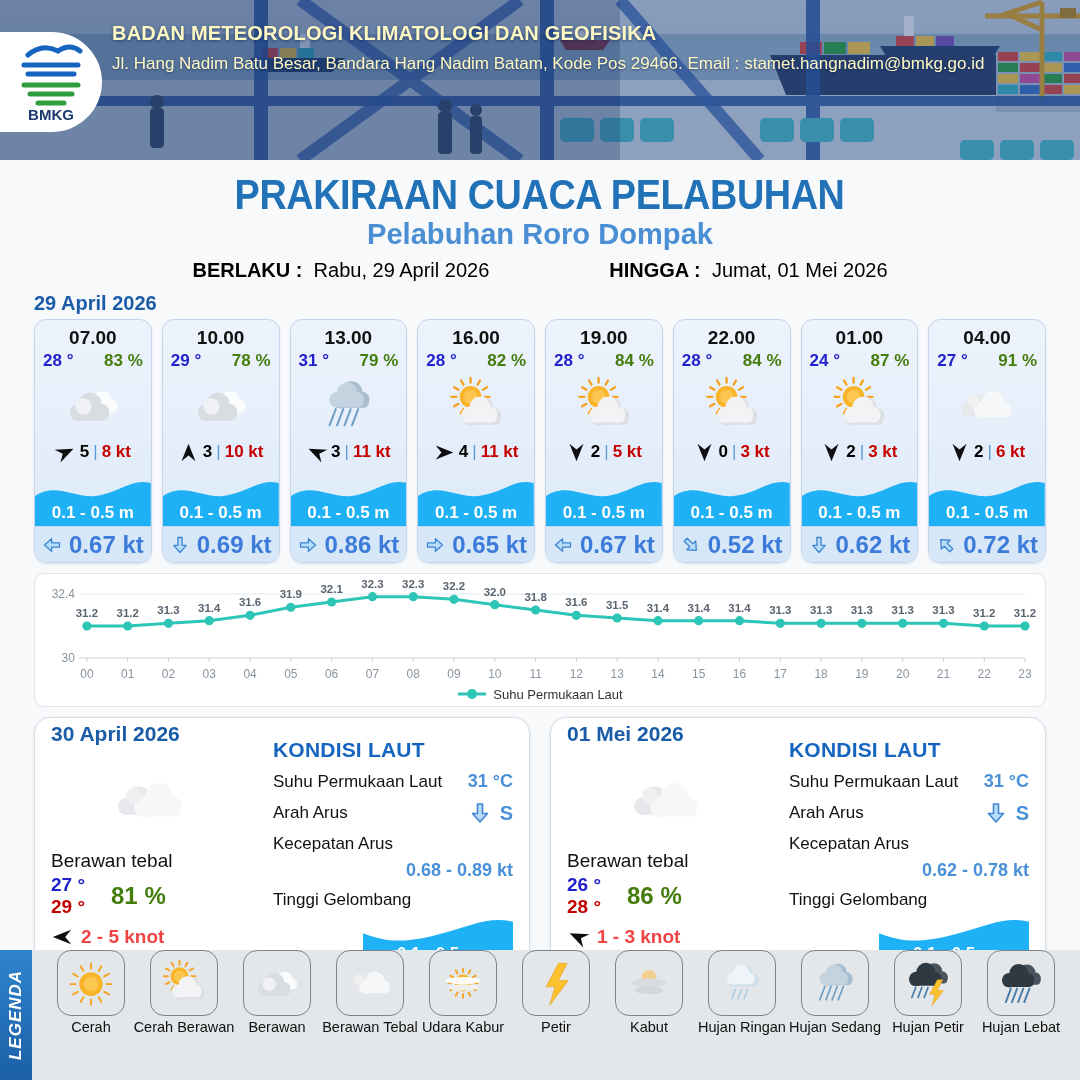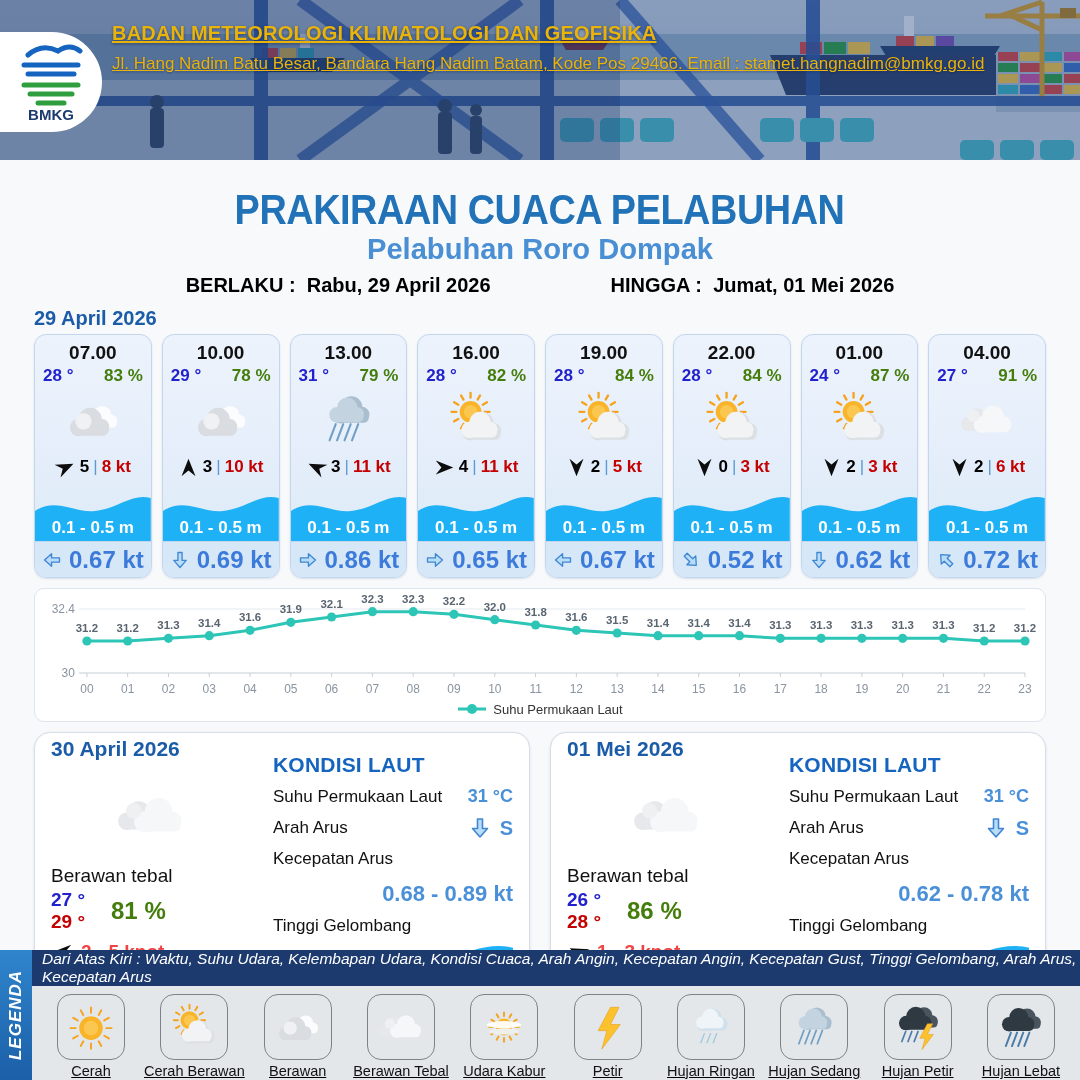--- a/index.html
+++ b/index.html
@@ -2,35 +2,35 @@
 <html><head>
 <meta charset="utf-8">
 <style>
   * { box-sizing: border-box; margin: 0; padding: 0; }
   html,body { width:1080px; height:1080px; overflow:hidden; }
   body { font-family:"Liberation Sans", sans-serif; background:#f7f9fb; position:relative; }
 
   
   .header { position:relative; width:1080px; height:160px; overflow:hidden; background:#2b4f8e; }
   .header-art { position:absolute; inset:0; }
-  .header-text { position:absolute; left:112px; top:22px; color:#eab308; z-index:3;text-decoration:underline; }
+  .header-text { position:absolute; left:112px; top:22px; color:#fef9c3; z-index:3; }
   .header-line1 { font-size:20px; font-weight:bold; letter-spacing:.2px; text-shadow:0 1px 3px rgba(10,30,80,.55); }
   .header-line2 { font-size:33px; font-weight:bold; margin-top:4px; text-shadow:0 1px 3px rgba(10,30,80,.55); }
   .header-line3 { font-size:17px; margin-top:9px; text-shadow:0 1px 2px rgba(10,30,80,.55); }
   .logo-oval { position:absolute; left:0px; top:32px; width:102px; height:100px; background:#fff;
                border-radius:0 50px 50px 0; z-index:4; display:flex; align-items:center; justify-content:center; }
 
   
-  .title-block { text-align:center; padding-top:25px; }
+  .title-block { text-align:center; padding-top:10px; }
   .main-title { display:inline-block; font-size:43px; font-weight:bold; color:#2272b8;
                 transform:scaleX(.88); letter-spacing:-.5px; text-shadow:0 1px 0 #fff; }
   .sub-title { font-size:30px; font-weight:bold; color:#4a8fd3; margin-top:-2px; transform:scaleX(.97); }
   .validity { display:flex; justify-content:center; gap:120px; margin-top:8px; font-size:20px; color:#000; }
   .validity b { font-weight:bold; }
-  .validity span.val { font-weight:bold; }
+  .validity span.val { font-weight:normal; }
 
   
   .date-label { margin:10px 12px 4px 34px; font-size:20px; font-weight:bold; color:#1b5ca8; }
   .cards-row { display:flex; gap:10px; margin:0 34px; }
   .fcard { width:127px; height:244px; background:linear-gradient(#edf3fc,#dce9f8); border:1px solid #c3d6ec;
            border-radius:12px; overflow:hidden; display:flex; flex-direction:column; box-shadow:0 1px 2px rgba(60,90,140,.15); }
   .fcard .time { text-align:center; font-size:19px; font-weight:bold; color:#111; margin-top:7px; }
   .fcard .th-row { display:flex; justify-content:space-between; padding:2px 8px 0 8px; font-size:17px; font-weight:bold; }
   .fcard .t { color:#2222cc; } .fcard .h { color:#447d0c; }
   .fcard .icon-area { height:68px; display:flex; align-items:center; justify-content:center; }
@@ -60,32 +60,32 @@
   .temps .stack { display:flex; flex-direction:column; font-size:19px; font-weight:bold; line-height:1.15; }
   .temps .tmin { color:#2222cc; } .temps .tmax { color:#c40000; }
   .temps .hum { font-size:24px; font-weight:bold; color:#447d0c; }
   .dwind { display:flex; align-items:center; gap:8px; margin-top:8px; font-size:19px; font-weight:bold; color:#ef4444; }
   .dgust { margin:4px 0 0 34px; font-size:19px; font-weight:bold; color:#c40000; }
   .dright { position:absolute; left:238px; top:20px; right:16px; }
   .dright .klabel { font-size:21px; font-weight:bold; color:#1565c0; letter-spacing:.2px; }
   .krow { display:flex; justify-content:space-between; align-items:center; margin-top:9px; font-size:17px; color:#111; }
   .krow .kval { color:#4a90d9; font-weight:bold; font-size:18px; }
   .krow .dirval { display:flex; align-items:center; gap:8px; color:#4a90d9; font-weight:bold; font-size:20px; }
-  .kval-line { text-align:right; color:#4a90d9; font-weight:bold; font-size:22px; margin-top:12px; }
+  .kval-line { text-align:right; color:#4a90d9; font-weight:bold; font-size:18px; margin-top:6px; }
   .dwave { position:relative; width:150px; height:56px; margin-left:auto; margin-top:2px; }
   .dwave svg { position:absolute; inset:0; width:100%; height:100%; }
   .dwave .wtxt { position:absolute; bottom:4px; width:100%; text-align:center; color:#fff; font-size:17px; font-weight:bold; }
 
   
   .legend-bar { position:absolute; left:0; bottom:0; width:1080px; height:130px; display:flex; }
   .legend-strip { width:32px; background:linear-gradient(#2f85cc,#1b5fa8); display:flex; align-items:center; justify-content:center; }
   .legend-strip span { transform:rotate(-90deg); color:#fff; font-weight:bold; font-style:italic; font-size:17px; letter-spacing:1px; white-space:nowrap; }
   .legend-main { flex:1; display:flex; flex-direction:column; }
   .legend-desc { height:36px; background:#1c3a6e; color:#fff; font-style:italic; font-size:15.5px; display:flex; align-items:center; padding-left:10px; }
-  .legend-items { flex:1; background:#e3e7ea; display:flex; align-items:flex-start; justify-content:space-between; padding:8px 14px 0 14px;text-decoration:underline; }
+  .legend-items { flex:1; background:#e3e7ea; display:flex; align-items:flex-start; justify-content:space-between; padding:0 14px 0 14px; }
   .legend-item { display:flex; flex-direction:column; align-items:center; width:90px; }
   .legend-item .box { width:68px; height:66px; border:1.6px solid #7d838a; border-radius:14px; display:flex; align-items:center; justify-content:center; }
   .legend-item .lbl { font-size:14.5px; color:#111; margin-top:3px; white-space:nowrap; }
 
   .hidden-defs { position:absolute; width:0; height:0; overflow:hidden; }
 </style>
 </head>
 <body>
 
 <svg class="hidden-defs" aria-hidden="true">
@@ -933,21 +933,20 @@
       </div>
     </div>
   </div>
 </div>
 
 <div class="legend-bar">
   <div class="legend-strip">
     <span>LEGENDA</span>
   </div>
   <div class="legend-main">
-    <div class="legend-desc">Dari Atas Kiri : Waktu, Suhu Udara, Kelembapan Udara, Kondisi Cuaca, Arah Angin, Kecepatan Angin, Kecepatan Gust, Tinggi Gelombang, Arah Arus, Kecepatan Arus</div>
     <div class="legend-items" id="legend-items">
         <div class="legend-item">
           <div class="box">
             <svg width="56" height="56" viewBox="0 0 100 100">
               <g stroke="#f6a21d" stroke-width="3.4" stroke-linecap="round">
                 <line x1="77.3" y1="52.0" x2="86.8" y2="52.0"></line>
                 <line x1="73.6" y1="65.7" x2="81.8" y2="70.4"></line>
                 <line x1="63.7" y1="75.6" x2="68.4" y2="83.8"></line>
                 <line x1="50.0" y1="79.3" x2="50.0" y2="88.8"></line>
                 <line x1="36.4" y1="75.6" x2="31.6" y2="83.8"></line>
@@ -1069,20 +1068,30 @@
           <div class="box">
             <svg width="56" height="56" viewBox="0 0 100 100">
               <polygon points="54.4,14.799999999999997 32.4,56.6 47.8,56.6 39,89.6 72,45.6 54.4,45.6 69.8,14.799999999999997" fill="#fcc22d" stroke="#e89a1b" stroke-width="1"></polygon>
             </svg>
           </div>
                <div class="lbl">Petir</div>
         </div>
         <div class="legend-item">
           <div class="box">
             <svg width="56" height="56" viewBox="0 0 100 100">
+              <circle cx="50" cy="40" r="13" fill="#f3cf8e"></circle>
+              <ellipse cx="50" cy="50" rx="31" ry="8" fill="#d9dcdf"></ellipse>
+              <ellipse cx="50" cy="63" rx="25" ry="7" fill="#cfd3d7" opacity="0.85"></ellipse>
+            </svg>
+          </div>
+               <div class="lbl">Kabut</div>
+        </div>
+        <div class="legend-item">
+          <div class="box">
+            <svg width="56" height="56" viewBox="0 0 100 100">
               <g fill="#cfe0ec">
                 <circle cx="36.8" cy="44.75" r="12.35"></circle>
                 <circle cx="52.95" cy="33.35" r="16.15"></circle>
                 <circle cx="68.15" cy="43.8" r="11.399999999999999"></circle>
                 <rect x="26.35" y="40.95" width="52.25" height="15.2" rx="7.6"></rect>
               </g>
               <g fill="#eef4f8">
                 <circle cx="34.4" cy="42.25" r="11.049999999999999"></circle>
                 <circle cx="48.85" cy="32.05" r="14.45"></circle>
                 <circle cx="62.45" cy="41.4" r="10.2"></circle>

